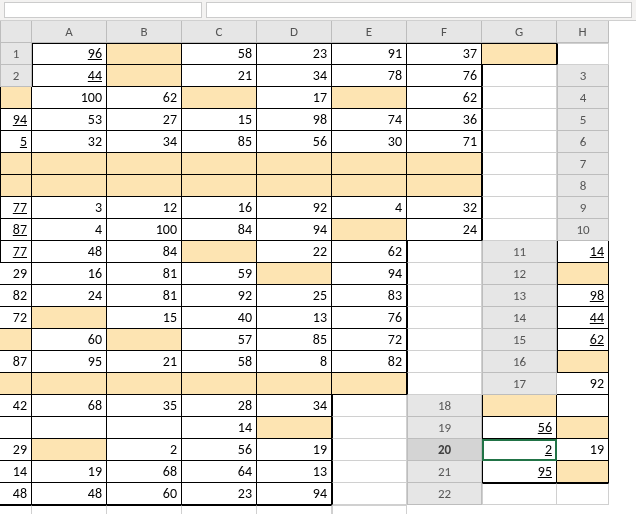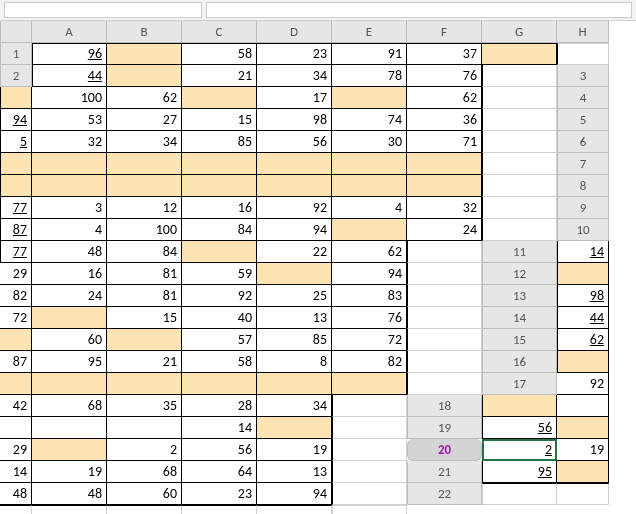--- a/index.html
+++ b/index.html
@@ -77,23 +77,22 @@
     border-left: 1px solid #bdbdbd;
     display: flex;
     align-items: center;
     justify-content: center;
     font-size: 13px;
     color: #555;
     user-select: none;
   }
   .rcell.selected {
     background: #d4d4d4;
-    color:#a21caf;
+    color:#404040;
     font-weight:600;
-    border-radius:6px;
   }
 
   
   .cell {
     border-right: 1px solid #000;
     border-bottom: 1px solid #000;
     display: flex;
     align-items: center;
     justify-content: flex-end;
     padding: 0 4px;

